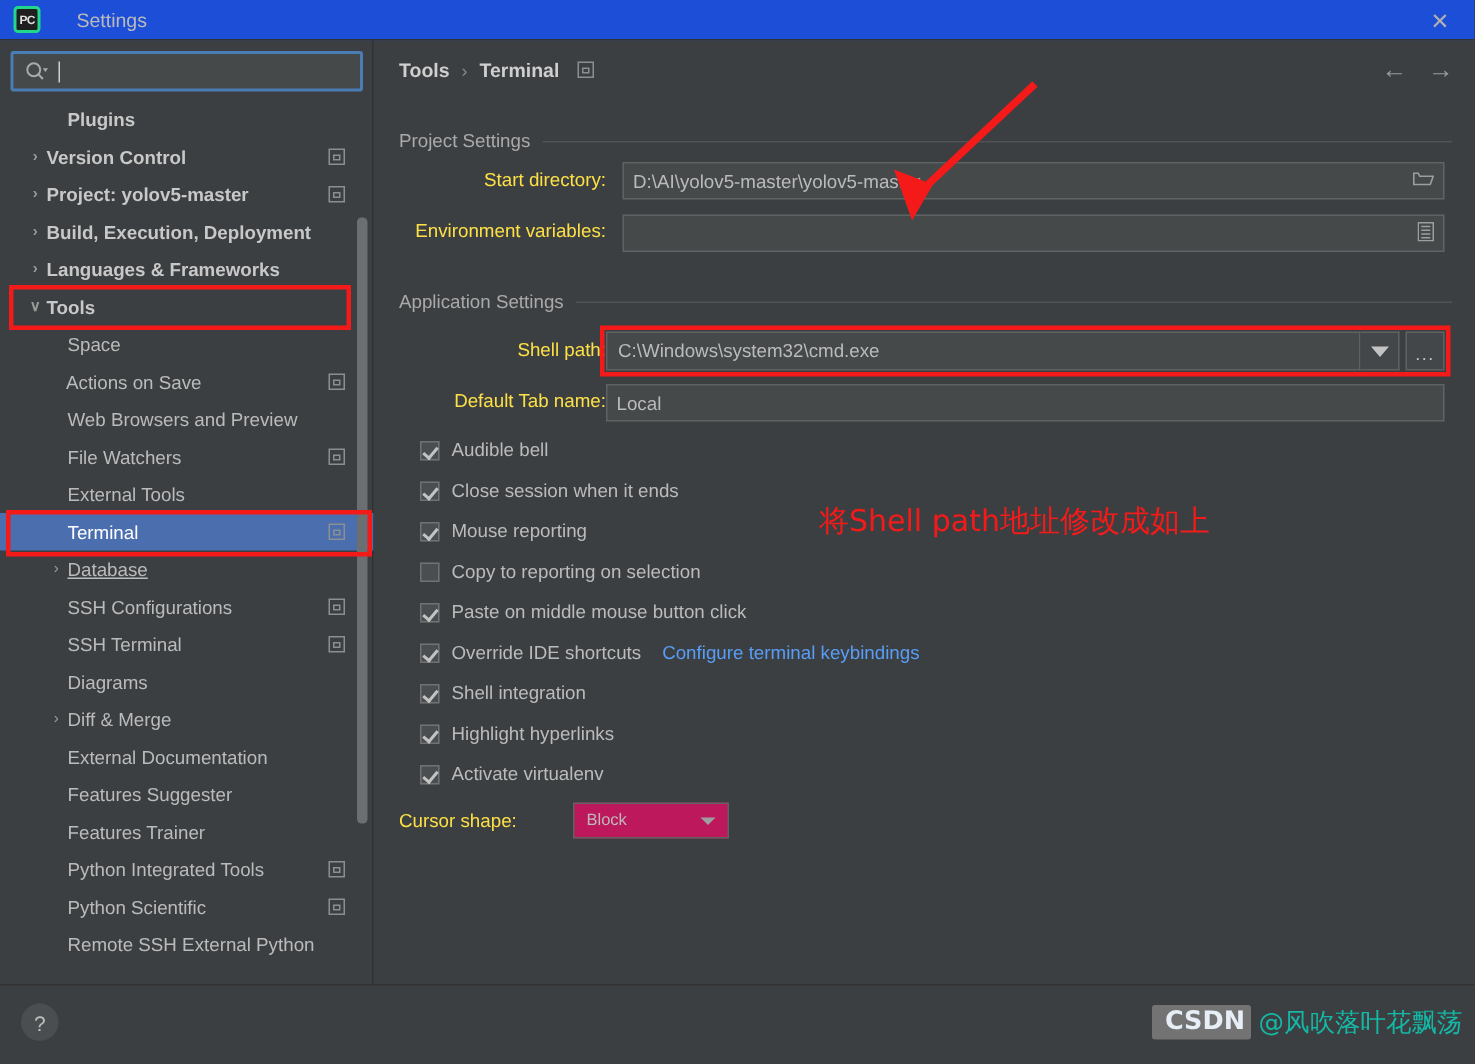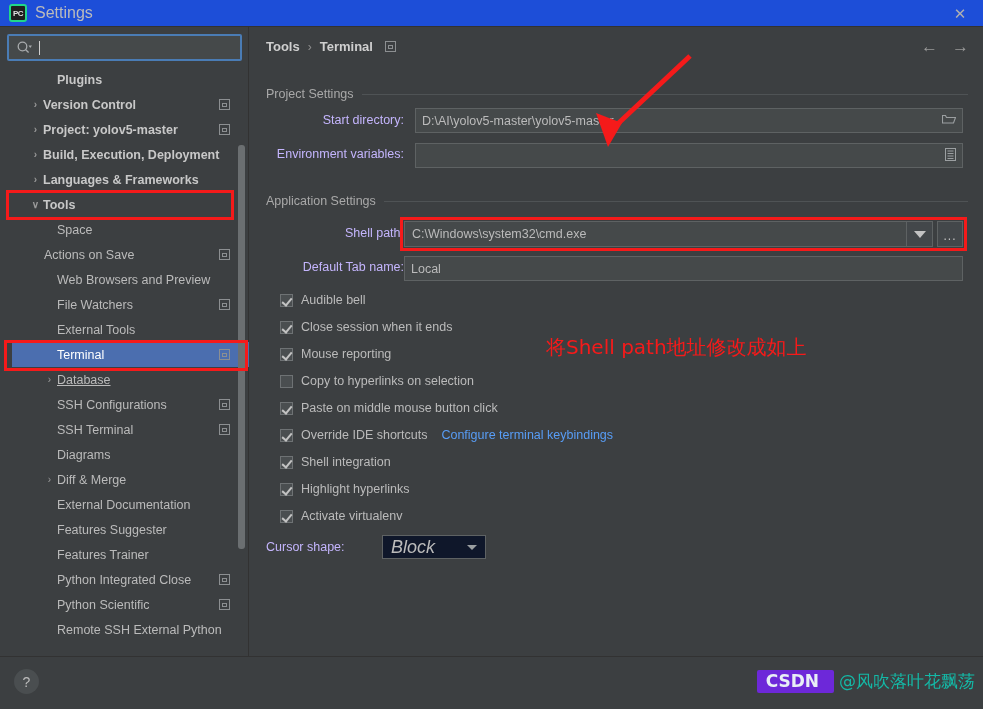--- a/index.html
+++ b/index.html
@@ -20,21 +20,21 @@
   }
   #pc-icon {
     width: 18px; height: 18px; margin-left: 9px;
     border: 2px solid #21d789; border-radius: 3px;
     background: #1f1f1f;
     display: flex; align-items: center; justify-content: center;
     font-size: 8px; font-weight: bold; color: #e0e0e0;
     letter-spacing: -0.5px;
   }
   #win-title {
-    margin-left: 8px; font-size: 16px; color: #bbbbbb;
+    margin-left: 24px; font-size: 13px; color: #bbbbbb;
   }
   #close-btn {
     position: absolute; right: 0; top: 0; width: 46px; height: 27px;
     display: flex; align-items: center; justify-content: center;
     color: #b0b0b0; font-size: 15px; font-weight: 300;
   }
 
   
   #sidebar {
     position: absolute; left: 0; top: 27px; width: 249px; height: 629px;
@@ -58,21 +58,20 @@
   }
   #search-input {
     flex: 1; background: transparent; border: none; outline: none;
     color: #bbbbbb; font-size: 12.5px; font-family: "Liberation Sans", sans-serif;
     margin-left: 2px;
   }
 
   #tree {
     position: absolute; left: 0; top: 40px; width: 249px; height: 589px;
     overflow: hidden;
-    padding-left: 12px;
   }
   .trow {
     position: relative; height: 25px; display: flex; align-items: center;
     color: #bbbbbb; font-size: 12.5px; white-space: nowrap;
   }
   .trow.bold { font-weight: bold; color: #c8c8c8; }
   .trow.sel { background: #4b6eaf; color: #ffffff; }
   .arrow {
     position: absolute; width: 13px; text-align: center;
     color: #9a9a9a; font-size: 10px; line-height: 1;
@@ -115,21 +114,21 @@
 
   .sec-head {
     position: absolute; left: 16px; font-size: 12.5px; color: #a9a9a9;
     display: flex; align-items: center; width: 702px;
   }
   .sec-head .line {
     flex: 1; height: 1px; background: #4f5355; margin-left: 8px;
   }
 
   .flabel {
-    position: absolute; font-size: 12.5px; color: #c4b5fd; text-align: right;
+    position: absolute; font-size: 12.5px; color: #fde047; text-align: right;
   }
 
   .ftext {
     position: absolute; background: #45494a;
     border: 1px solid #5e6263;
     display: flex; align-items: center;
     font-size: 12.5px; color: #bbbbbb;
     padding-left: 6px;
   }
   .ftext .trail {
@@ -148,23 +147,23 @@
   .cbox.on::after {
     content: ""; position: absolute; left: 3px; top: 1px;
     width: 4px; height: 8px;
     border-right: 2px solid #c3c3c3; border-bottom: 2px solid #c3c3c3;
     transform: rotate(40deg);
   }
   .cblink { color: #589df6; margin-left: 14px; font-size: 12.5px; }
 
   
   .combo {
-    position: absolute; background: #0f172a; border: 1px solid #5e6263;
+    position: absolute; background: #be185d; border: 1px solid #5e6263;
     display: flex; align-items: center;
-    font-size: 18px; color: #bbbbbb; padding-left: 8px; font-style: italic;
+    font-size: 11px; color: #bbbbbb; padding-left: 8px;
   }
   .combo .caret {
     margin-left: auto; margin-right: 8px;
     width: 0; height: 0;
     border-left: 5px solid transparent; border-right: 5px solid transparent;
     border-top: 5px solid #9b9fa1;
   }
 
   
   #shellpath-group { position: absolute; left: 404px; top: 221px; width: 558px; height: 26px; display: flex; }
@@ -210,23 +209,23 @@
     width: 25px; height: 25px; border-radius: 50%;
     background: #4a4e50;
     color: #bdbdbd; font-size: 14px;
     display: flex; align-items: center; justify-content: center;
   }
   #watermark {
     position: absolute; right: 8px; top: 12px;
     display: flex; align-items: center; height: 25px;
   }
   #wm-csdn {
-    background: #6d28d9; color: #e8eef6;
+    background: #737373; color: #e8eef6;
     font-size: 17px; font-weight: bold;
-    padding: 1px 15px 2px 9px; border-radius: 2px;
+    padding: 1px 4px 2px 9px; border-radius: 2px;
     font-family: "DejaVu Sans", sans-serif;
   }
   #wm-user {
     color: #14b8a6; font-size: 17px; margin-left: 5px;
     font-family: "DejaVu Sans", sans-serif;
   }
 </style>
 </head>
 <body>
 
@@ -279,21 +278,21 @@
         <span class="tlabel" style="margin-left: 31px;">Languages &amp; Frameworks</span>
       </div>
       <div class="trow bold">
         <span class="arrow" style="left: 17px;">∨</span>
         <span class="tlabel" style="margin-left: 31px;">Tools</span>
       </div>
       <div class="trow">
         <span class="tlabel" style="margin-left: 45px;">Space</span>
       </div>
       <div class="trow">
-        <span class="tlabel" style="margin-left: 32px;">Actions on Save</span>
+        <span class="tlabel" style="margin-left: 44px;">Actions on Save</span>
         <span class="modicon">
           <i></i>
         </span>
       </div>
       <div class="trow">
         <span class="tlabel" style="margin-left: 45px;">Web Browsers and Preview</span>
       </div>
       <div class="trow">
         <span class="tlabel" style="margin-left: 45px;">File Watchers</span>
         <span class="modicon">
@@ -335,21 +334,21 @@
       <div class="trow">
         <span class="tlabel" style="margin-left: 45px;">External Documentation</span>
       </div>
       <div class="trow">
         <span class="tlabel" style="margin-left: 45px;">Features Suggester</span>
       </div>
       <div class="trow">
         <span class="tlabel" style="margin-left: 45px;">Features Trainer</span>
       </div>
       <div class="trow">
-        <span class="tlabel" style="margin-left: 45px;">Python Integrated Close</span>
+        <span class="tlabel" style="margin-left: 45px;">Python Integrated Tools</span>
         <span class="modicon">
           <i></i>
         </span>
       </div>
       <div class="trow">
         <span class="tlabel" style="margin-left: 45px;">Python Scientific</span>
         <span class="modicon">
           <i></i>
         </span>
       </div>
@@ -445,21 +444,21 @@
       <div class="cbrow" style="left: 30px; top: 291px;">
         <span class="cbox on"></span>
         <span>Close session when it ends</span>
       </div>
       <div class="cbrow" style="left: 30px; top: 318px; text-align: right;">
         <span class="cbox on"></span>
         <span>Mouse reporting</span>
       </div>
       <div class="cbrow" style="left: 30px; top: 345px;">
         <span class="cbox"></span>
-        <span>Copy to hyperlinks on selection</span>
+        <span>Copy to reporting on selection</span>
       </div>
       <div class="cbrow" style="left: 30px; top: 372px;">
         <span class="cbox on"></span>
         <span>Paste on middle mouse button click</span>
       </div>
       <div class="cbrow" style="left: 30px; top: 399px;">
         <span class="cbox on"></span>
         <span>Override IDE shortcuts</span>
         <span class="cblink">Configure terminal keybindings</span>
       </div>

